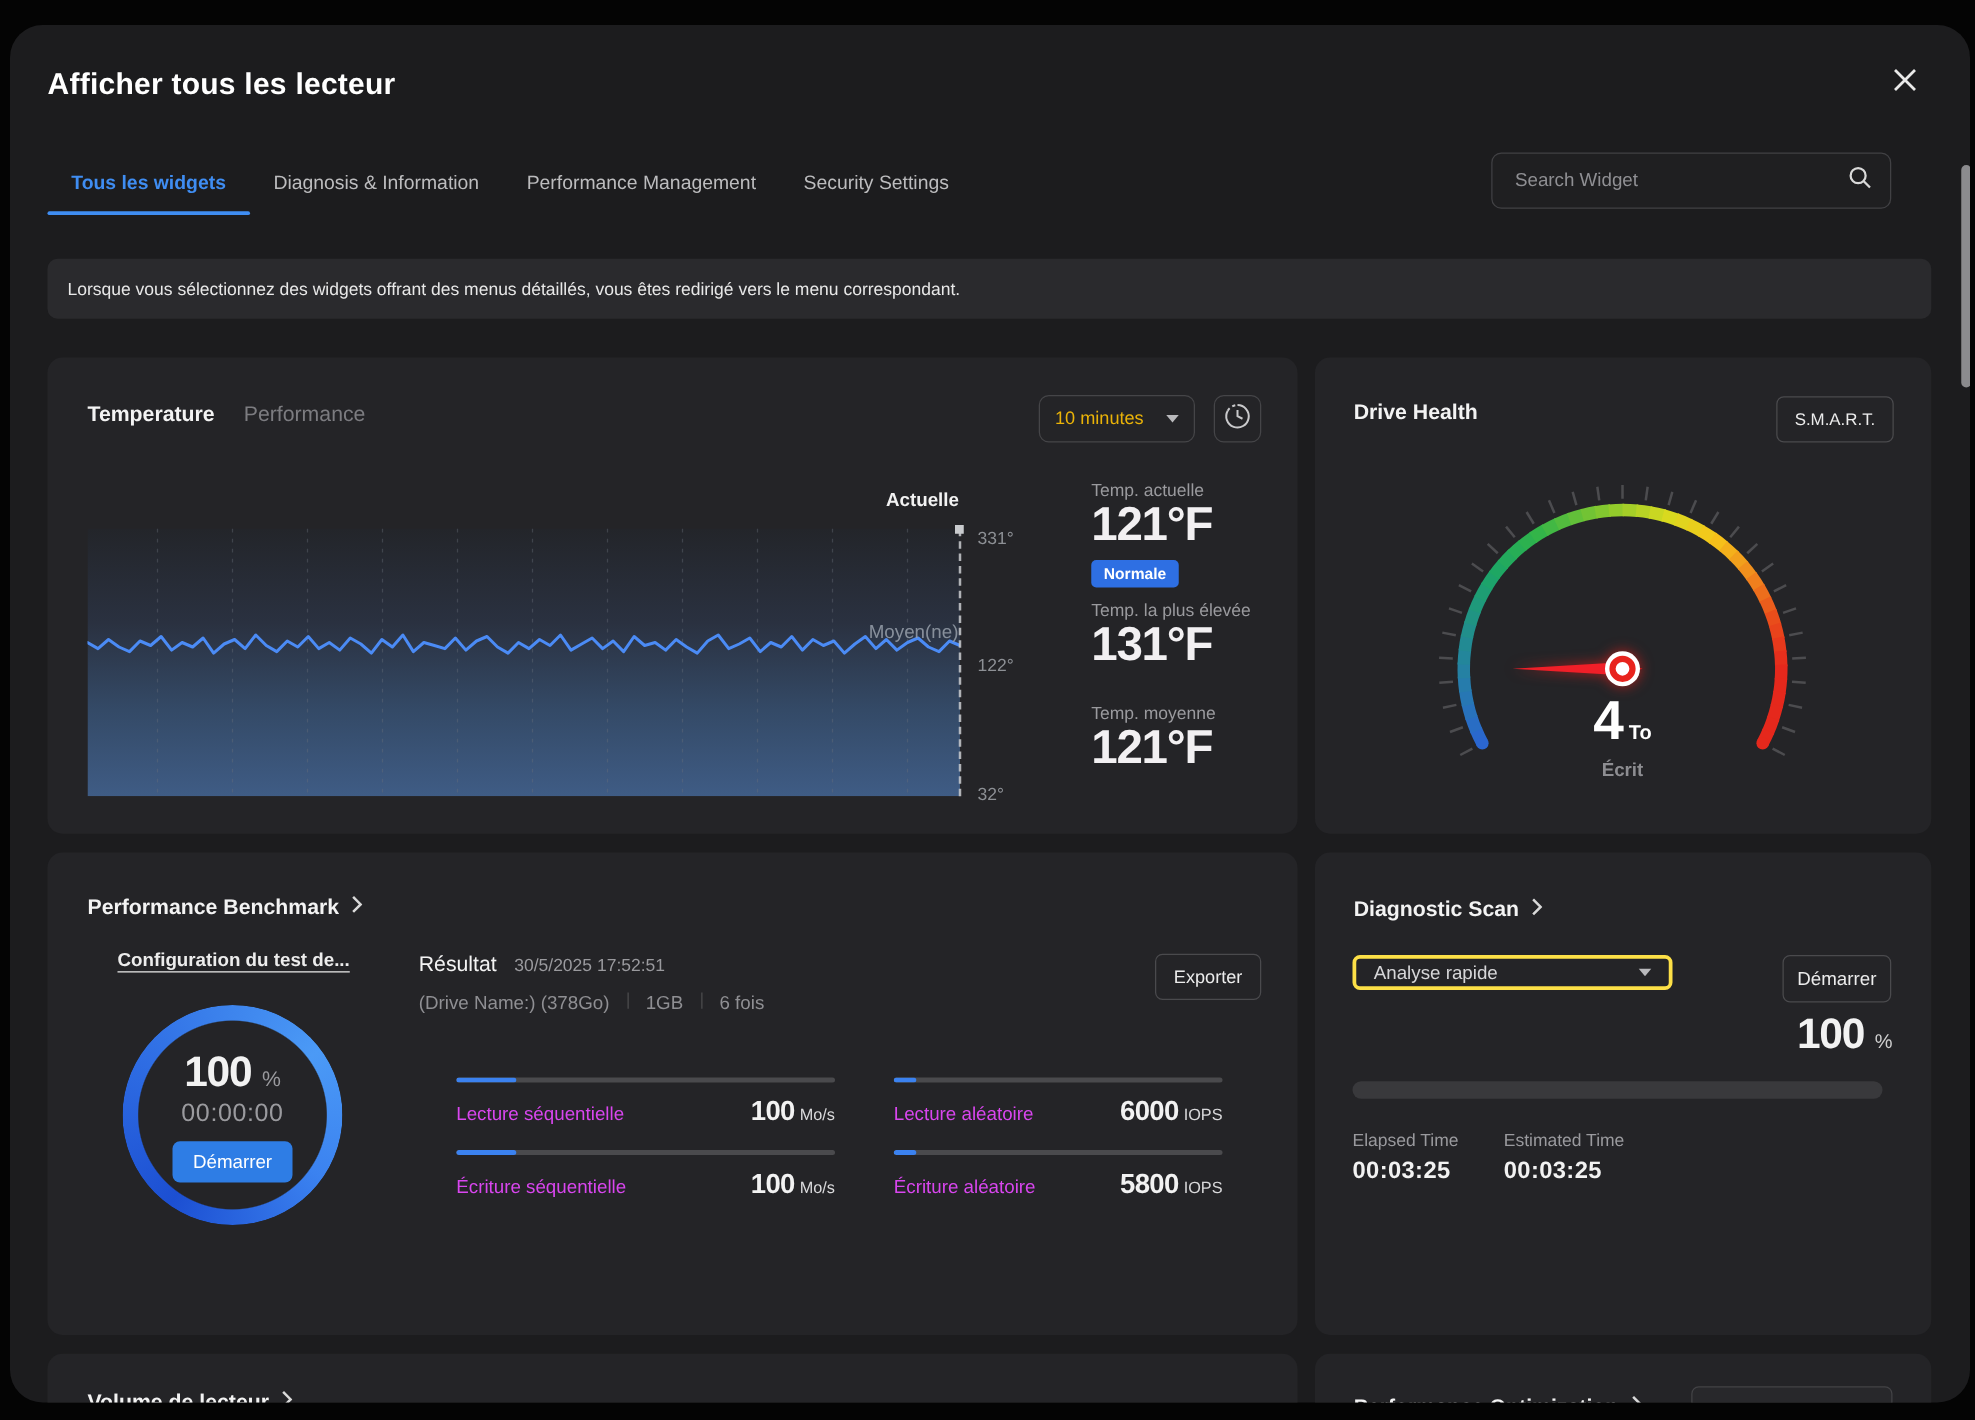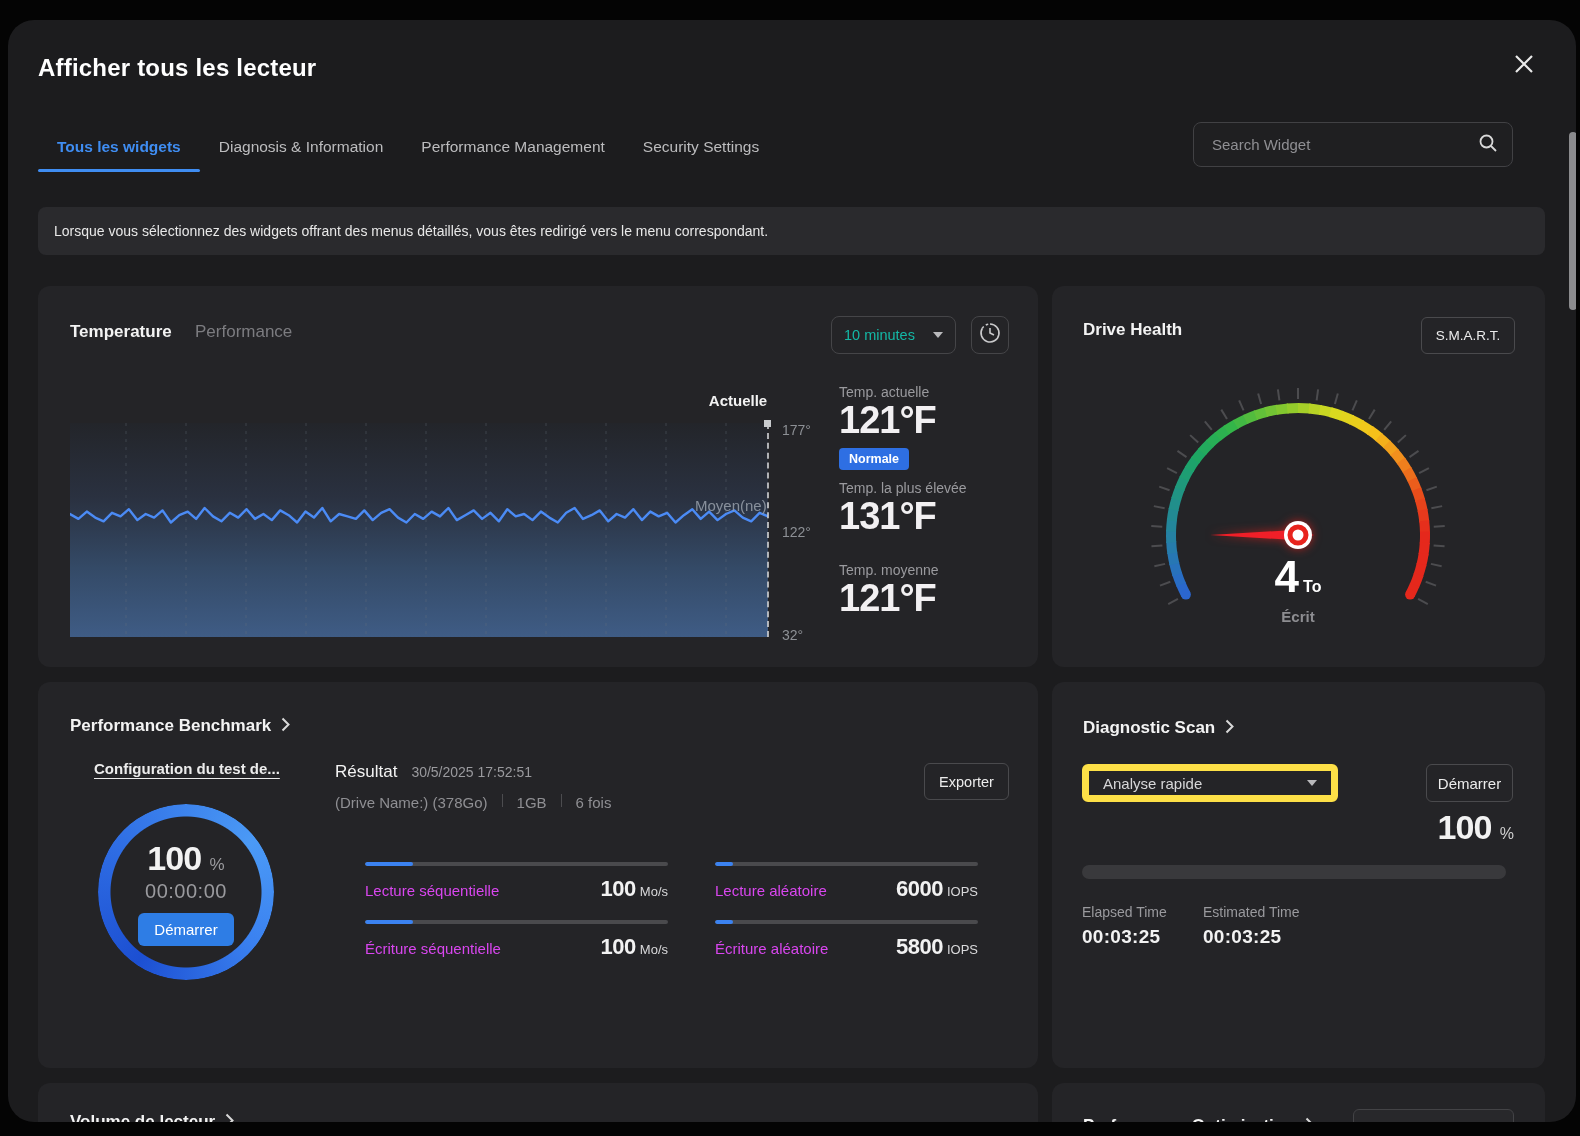--- a/index.html
+++ b/index.html
@@ -25,31 +25,31 @@
   .card-health{left:1044px;top:266px;width:493px;height:381px;}
   .card-bench{left:30px;top:662px;width:1000px;height:386px;}
   .card-diag{left:1044px;top:662px;width:493px;height:386px;}
   .card-volume{left:30px;top:1063px;width:1000px;height:62px;border-radius:12px 12px 0 0;}
   .card-perfopt{left:1044px;top:1063px;width:493px;height:62px;border-radius:12px 12px 0 0;}
   .w-title{font-size:17px;font-weight:bold;color:#f3f3f3;}
   .chev{display:inline-block;margin-left:10px;color:#d9d9d9;}
   
   .temp-tab-active{position:absolute;left:32px;top:36px;font-size:17px;font-weight:bold;color:#f3f3f3;}
   .temp-tab-inactive{position:absolute;left:157px;top:36px;font-size:17px;color:#7c7c80;}
-  .range-select{position:absolute;left:793px;top:30px;width:125px;height:38px;border:1px solid #454548;border-radius:8px;display:flex;align-items:center;padding:0 12px;color:#14b8a6;font-size:14.5px;cursor:pointer;}
+  .range-select{position:absolute;left:793px;top:30px;width:125px;height:38px;border:1px solid #454548;border-radius:8px;display:flex;align-items:center;padding:0 12px;color:#eab308;font-size:14.5px;cursor:pointer;}
   .caret{width:0;height:0;border-left:5px solid transparent;border-right:5px solid transparent;border-top:6px solid #b9b9bc;margin-left:auto;}
   .clock-btn{position:absolute;left:933px;top:30px;width:38px;height:38px;border:1px solid #454548;border-radius:8px;display:flex;align-items:center;justify-content:center;cursor:pointer;}
   .chart-wrap{position:absolute;left:32px;top:134px;width:826px;height:217px;}
   .chart-wrap svg{display:block;}
   .avg-watermark{position:absolute;left:625px;top:77px;font-size:15px;color:#98a0ab;opacity:.85;pointer-events:none;white-space:nowrap;}
   .now-line{position:absolute;left:697px;top:3px;height:214px;border-left:2px dashed #c9cbce;opacity:.85;}
   .now-dot{position:absolute;left:694px;top:0px;width:7px;height:7px;background:#c9cbce;}
   .now-label{position:absolute;left:640px;top:106px;width:120px;text-align:center;font-size:15px;font-weight:bold;color:#f2f2f2;}
   .ytick{position:absolute;left:744px;width:60px;font-size:14px;color:#8d9095;}
-  .temp-stats{position:absolute;left:801px;top:98px;width:160px;}
+  .temp-stats{position:absolute;left:835px;top:98px;width:160px;}
   .stat-label{font-size:14px;color:#9a9a9e;margin-top:0px;}
   .stat-value{font-size:38px;font-weight:bold;color:#f2f0f2;letter-spacing:-1px;line-height:1.1;}
   .badge{display:inline-block;background:#2e6fe3;color:#fff;font-size:12.5px;font-weight:bold;padding:4px 10px;border-radius:4px;margin:6px 0 10px 0;}
   
   .smart-btn{position:absolute;left:369px;top:31px;width:94px;height:37px;border:1px solid #4a4a4d;border-radius:6px;background:transparent;color:#ececec;font-size:13.5px;display:flex;align-items:center;justify-content:center;cursor:pointer;}
   .gauge-svg{position:absolute;left:81px;top:101px;}
   .gauge-status{position:absolute;left:166px;top:170px;width:160px;text-align:center;font-size:42px;font-weight:bold;color:#3f88f2;}
   .written{position:absolute;left:166px;top:266px;width:160px;text-align:center;color:#fff;}
   .written .big{font-size:44px;font-weight:bold;}
   .written .unit{font-size:16px;font-weight:bold;margin-left:4px;}
@@ -75,21 +75,21 @@
   .m-left{left:327px;width:303px;}
   .m-right{left:677px;width:263px;}
   .m-row1{top:180px;} .m-row2{top:238px;}
   .track{height:4px;background:#4a4a4d;border-radius:2px;overflow:hidden;}
   .fill{height:100%;background:#3b82f0;border-radius:2px;width:0;}
   .m-label-row{display:flex;align-items:baseline;margin-top:10px;}
   .m-label{font-size:15px;color:#d946ef;}
   .m-val{margin-left:auto;font-size:22px;font-weight:bold;color:#f2f2f2;letter-spacing:-.5px;}
   .m-unit{font-size:13px;color:#d9d9db;margin-left:4px;}
   
-  .diag-select{position:absolute;left:30px;top:82px;width:256px;height:38px;border:7px solid #fde047;border-radius:6px;display:flex;align-items:center;padding:0 14px;color:#d7d7d9;font-size:15px;cursor:pointer;}
+  .diag-select{position:absolute;left:30px;top:82px;width:256px;height:28px;border:3px solid #fde047;border-radius:6px;display:flex;align-items:center;padding:0 14px;color:#d7d7d9;font-size:15px;cursor:pointer;}
   .diag-start{position:absolute;left:374px;top:82px;width:87px;height:38px;border:1px solid #4a4a4d;border-radius:6px;background:transparent;color:#ececec;font-size:15px;display:flex;align-items:center;justify-content:center;cursor:pointer;}
   .diag-pct{position:absolute;left:280px;top:126px;width:181px;text-align:right;font-size:34px;font-weight:bold;color:#f2f2f2;letter-spacing:-1px;}
   .diag-pct .pctsign{font-size:16px;font-weight:normal;color:#cfcfcf;}
   .diag-track{position:absolute;left:30px;top:183px;width:424px;height:14px;background:#39393c;border-radius:7px;overflow:hidden;}
   .diag-time-label{position:absolute;font-size:14px;color:#9a9a9e;top:222px;}
   .diag-time-value{position:absolute;font-size:19px;font-weight:bold;color:#f2f2f2;top:244px;letter-spacing:.3px;}
   
   .v-title{position:absolute;left:32px;top:29px;}
   .po-title{position:absolute;left:31px;top:33px;}
   .mode-btn{position:absolute;left:301px;top:26px;width:161px;height:48px;border:1px solid #434346;border-radius:6px;background:#28282b;color:#b8b8bb;font-size:14px;display:flex;align-items:flex-start;justify-content:center;padding-top:12px;cursor:pointer;}
@@ -173,21 +173,21 @@
             <line x1="536" x2="536" y1="3" y2="217" stroke="#69707c" stroke-width="1" stroke-dasharray="3 5" opacity="0.4"></line>
             <line x1="596" x2="596" y1="3" y2="217" stroke="#69707c" stroke-width="1" stroke-dasharray="3 5" opacity="0.4"></line>
             <line x1="656" x2="656" y1="3" y2="217" stroke="#69707c" stroke-width="1" stroke-dasharray="3 5" opacity="0.4"></line>
             <polyline points="0.0,94.0 8.4,98.9 16.8,91.6 25.2,97.6 33.6,101.3 42.0,92.8 50.5,96.4 58.9,89.2 67.3,100.1 75.7,94.0 84.1,97.6 92.5,90.4 100.9,102.5 109.3,95.2 117.7,91.6 126.1,98.9 134.6,88.0 143.0,96.4 151.4,101.3 159.8,92.8 168.2,97.6 176.6,89.2 185.0,98.9 193.4,94.0 201.8,100.1 210.2,90.4 218.7,95.2 227.1,102.5 235.5,91.6 243.9,97.6 252.3,88.0 260.7,101.3 269.1,94.0 277.5,96.4 285.9,98.9 294.3,90.4 302.7,100.1 311.2,92.8 319.6,89.2 328.0,97.6 336.4,102.5 344.8,94.0 353.2,98.9 361.6,91.6 370.0,96.4 378.4,88.0 386.8,100.1 395.3,95.2 403.7,90.4 412.1,98.9 420.5,92.8 428.9,101.3 437.3,89.2 445.7,96.4 454.1,94.0 462.5,100.1 470.9,91.6 479.3,97.6 487.8,102.5 496.2,92.8 504.6,88.0 513.0,98.9 521.4,95.2 529.8,90.4 538.2,101.3 546.6,94.0 555.0,97.6 563.4,89.2 571.9,100.1 580.3,91.6 588.7,96.4 597.1,92.8 605.5,102.5 613.9,95.2 622.3,89.2 630.7,98.9 639.1,91.6 647.5,100.1 656.0,94.0 664.4,90.4 672.8,97.6 681.2,101.3 689.6,92.8 698.0,96.4" fill="none" stroke="#4b8bf5" stroke-width="2.4" stroke-linejoin="round" stroke-linecap="round"></polyline>
           </svg>
         <div class="avg-watermark">Moyen(ne)</div>
         <div class="now-line"></div>
         <div class="now-dot"></div>
       </div>
       <div class="now-label">Actuelle</div>
-      <div class="ytick" style="top:136px;">177°</div>
+      <div class="ytick" style="top:136px;">331°</div>
       <div class="ytick" style="top:238px;">122°</div>
       <div class="ytick" style="top:341px;">32°</div>
 
       <div class="temp-stats">
         <div class="stat-label">Temp. actuelle</div>
         <div class="stat-value">121°F</div>
         <div class="badge">Normale</div>
         <div class="stat-label" style="white-space:nowrap;">Temp. la plus élevée</div>
         <div class="stat-value">131°F</div>
         <div class="stat-label" style="margin-top:24px;">Temp. moyenne</div>

